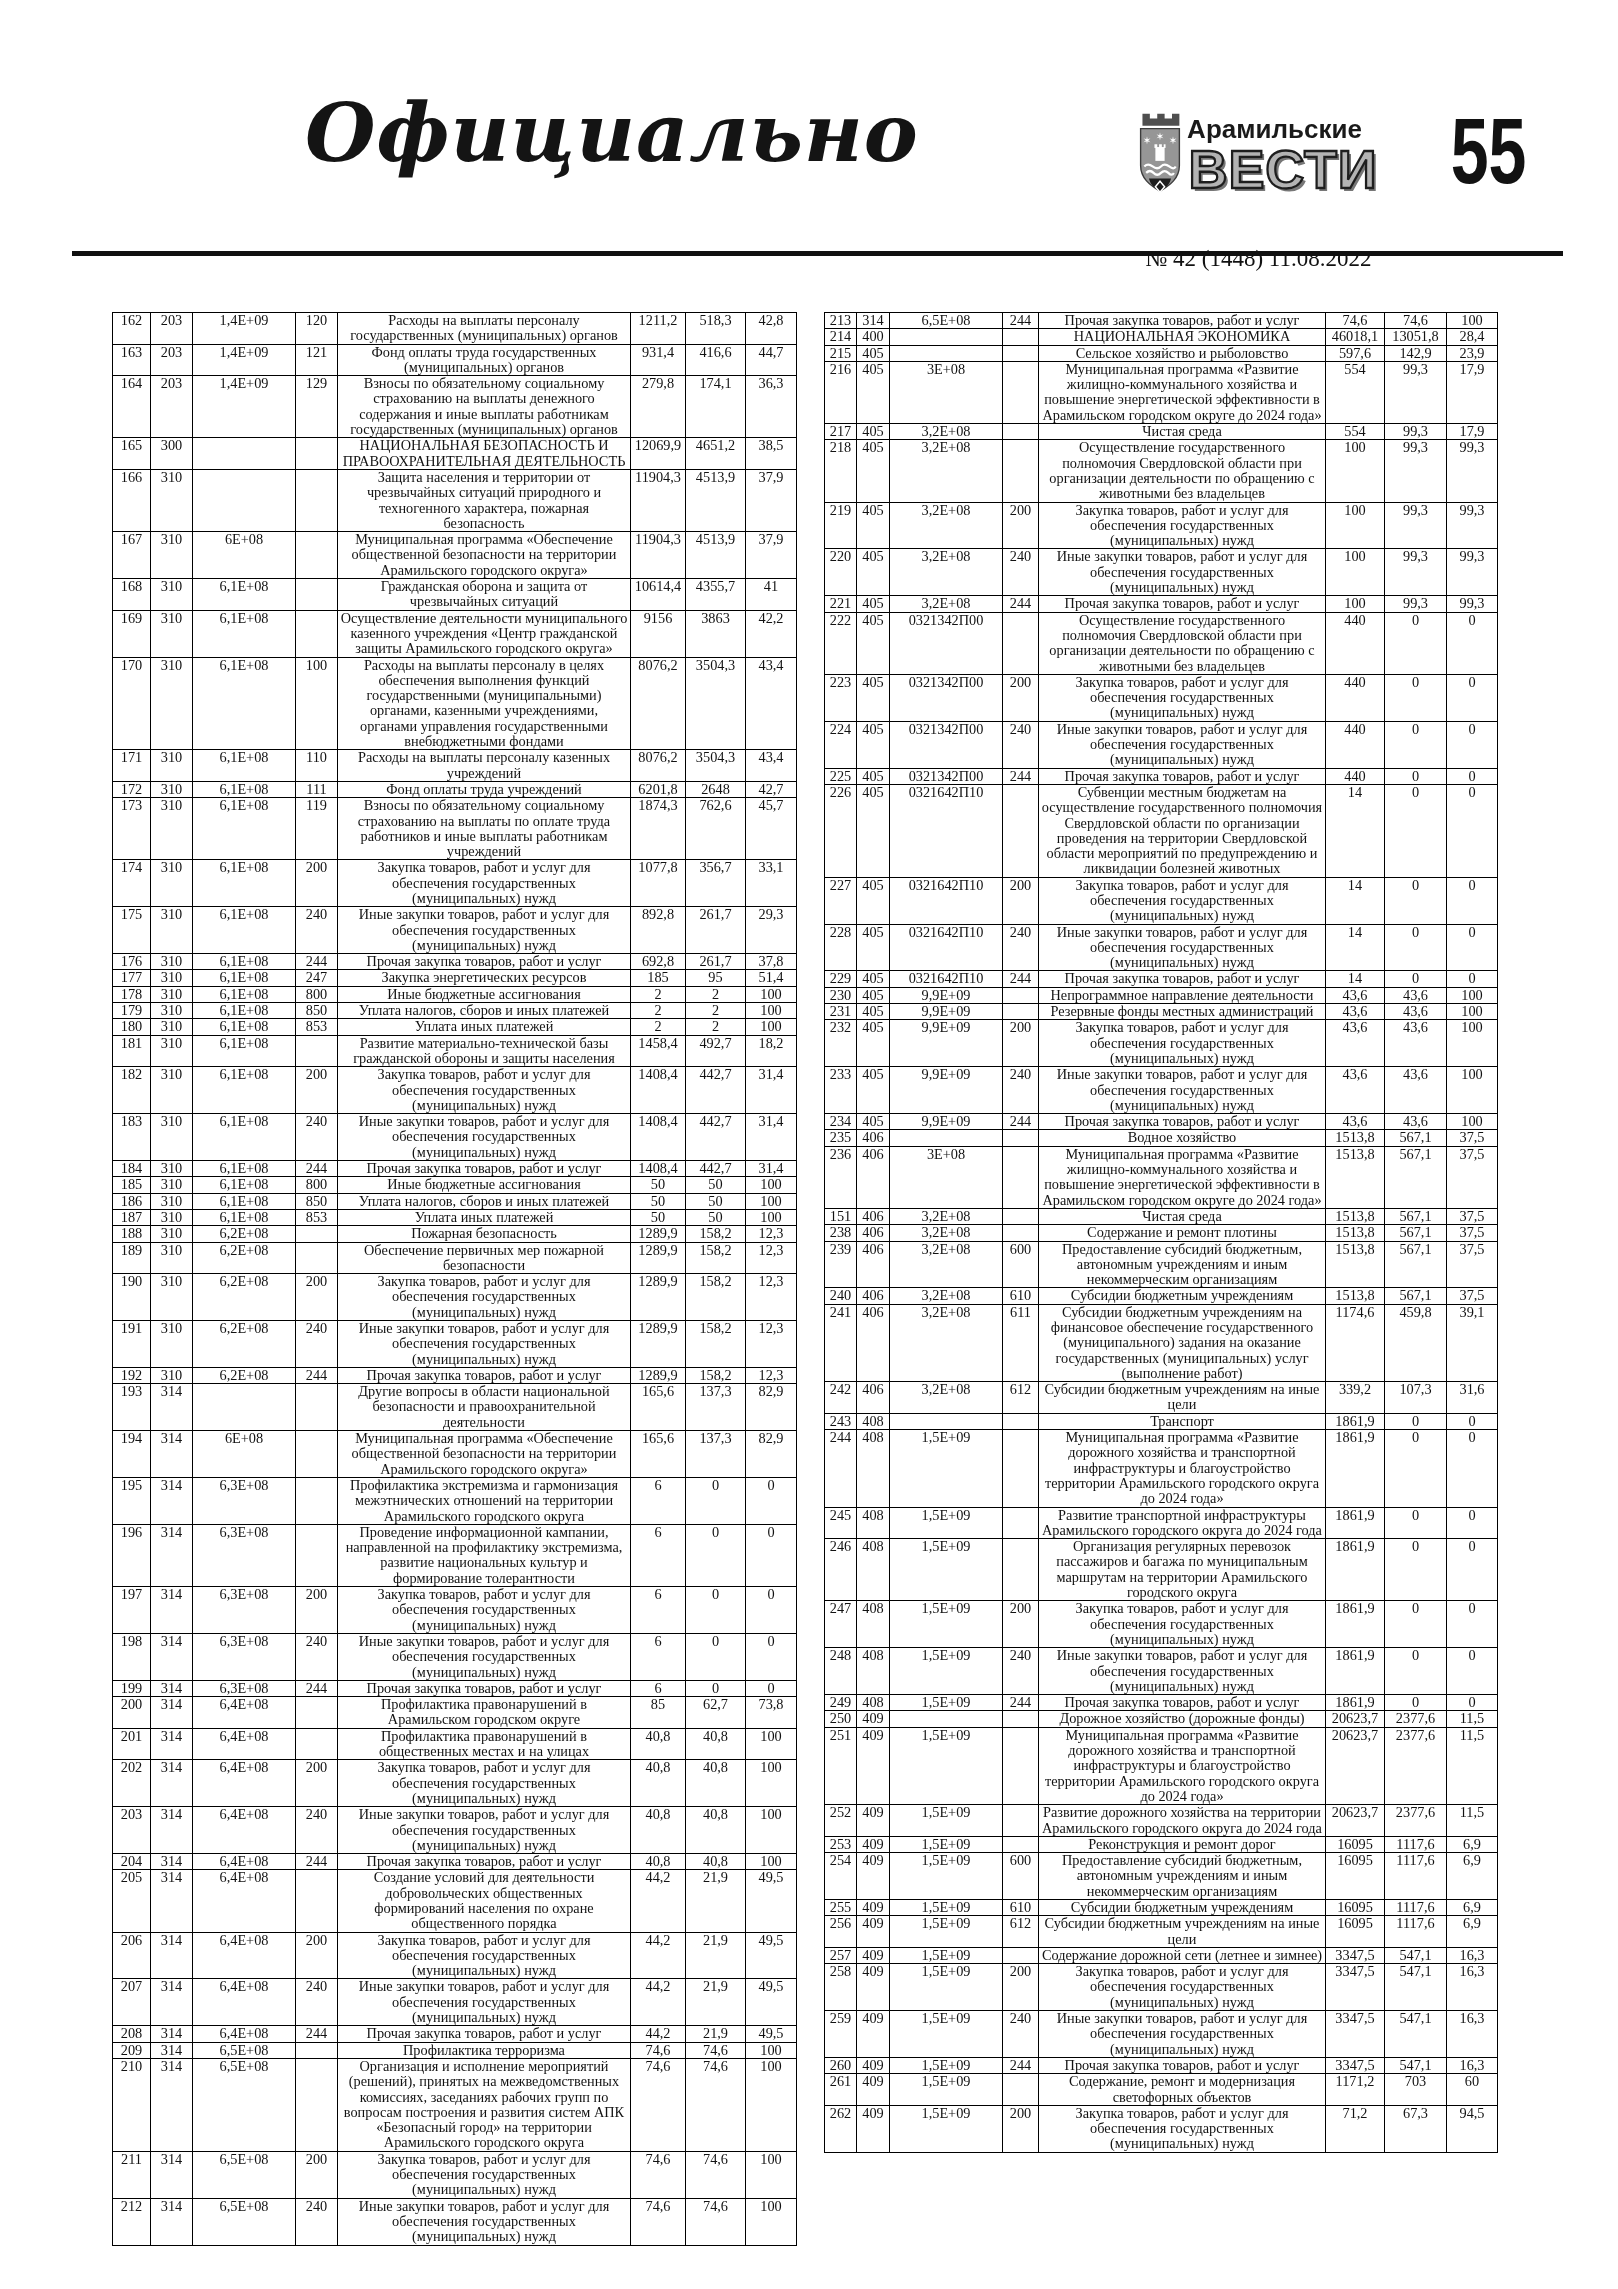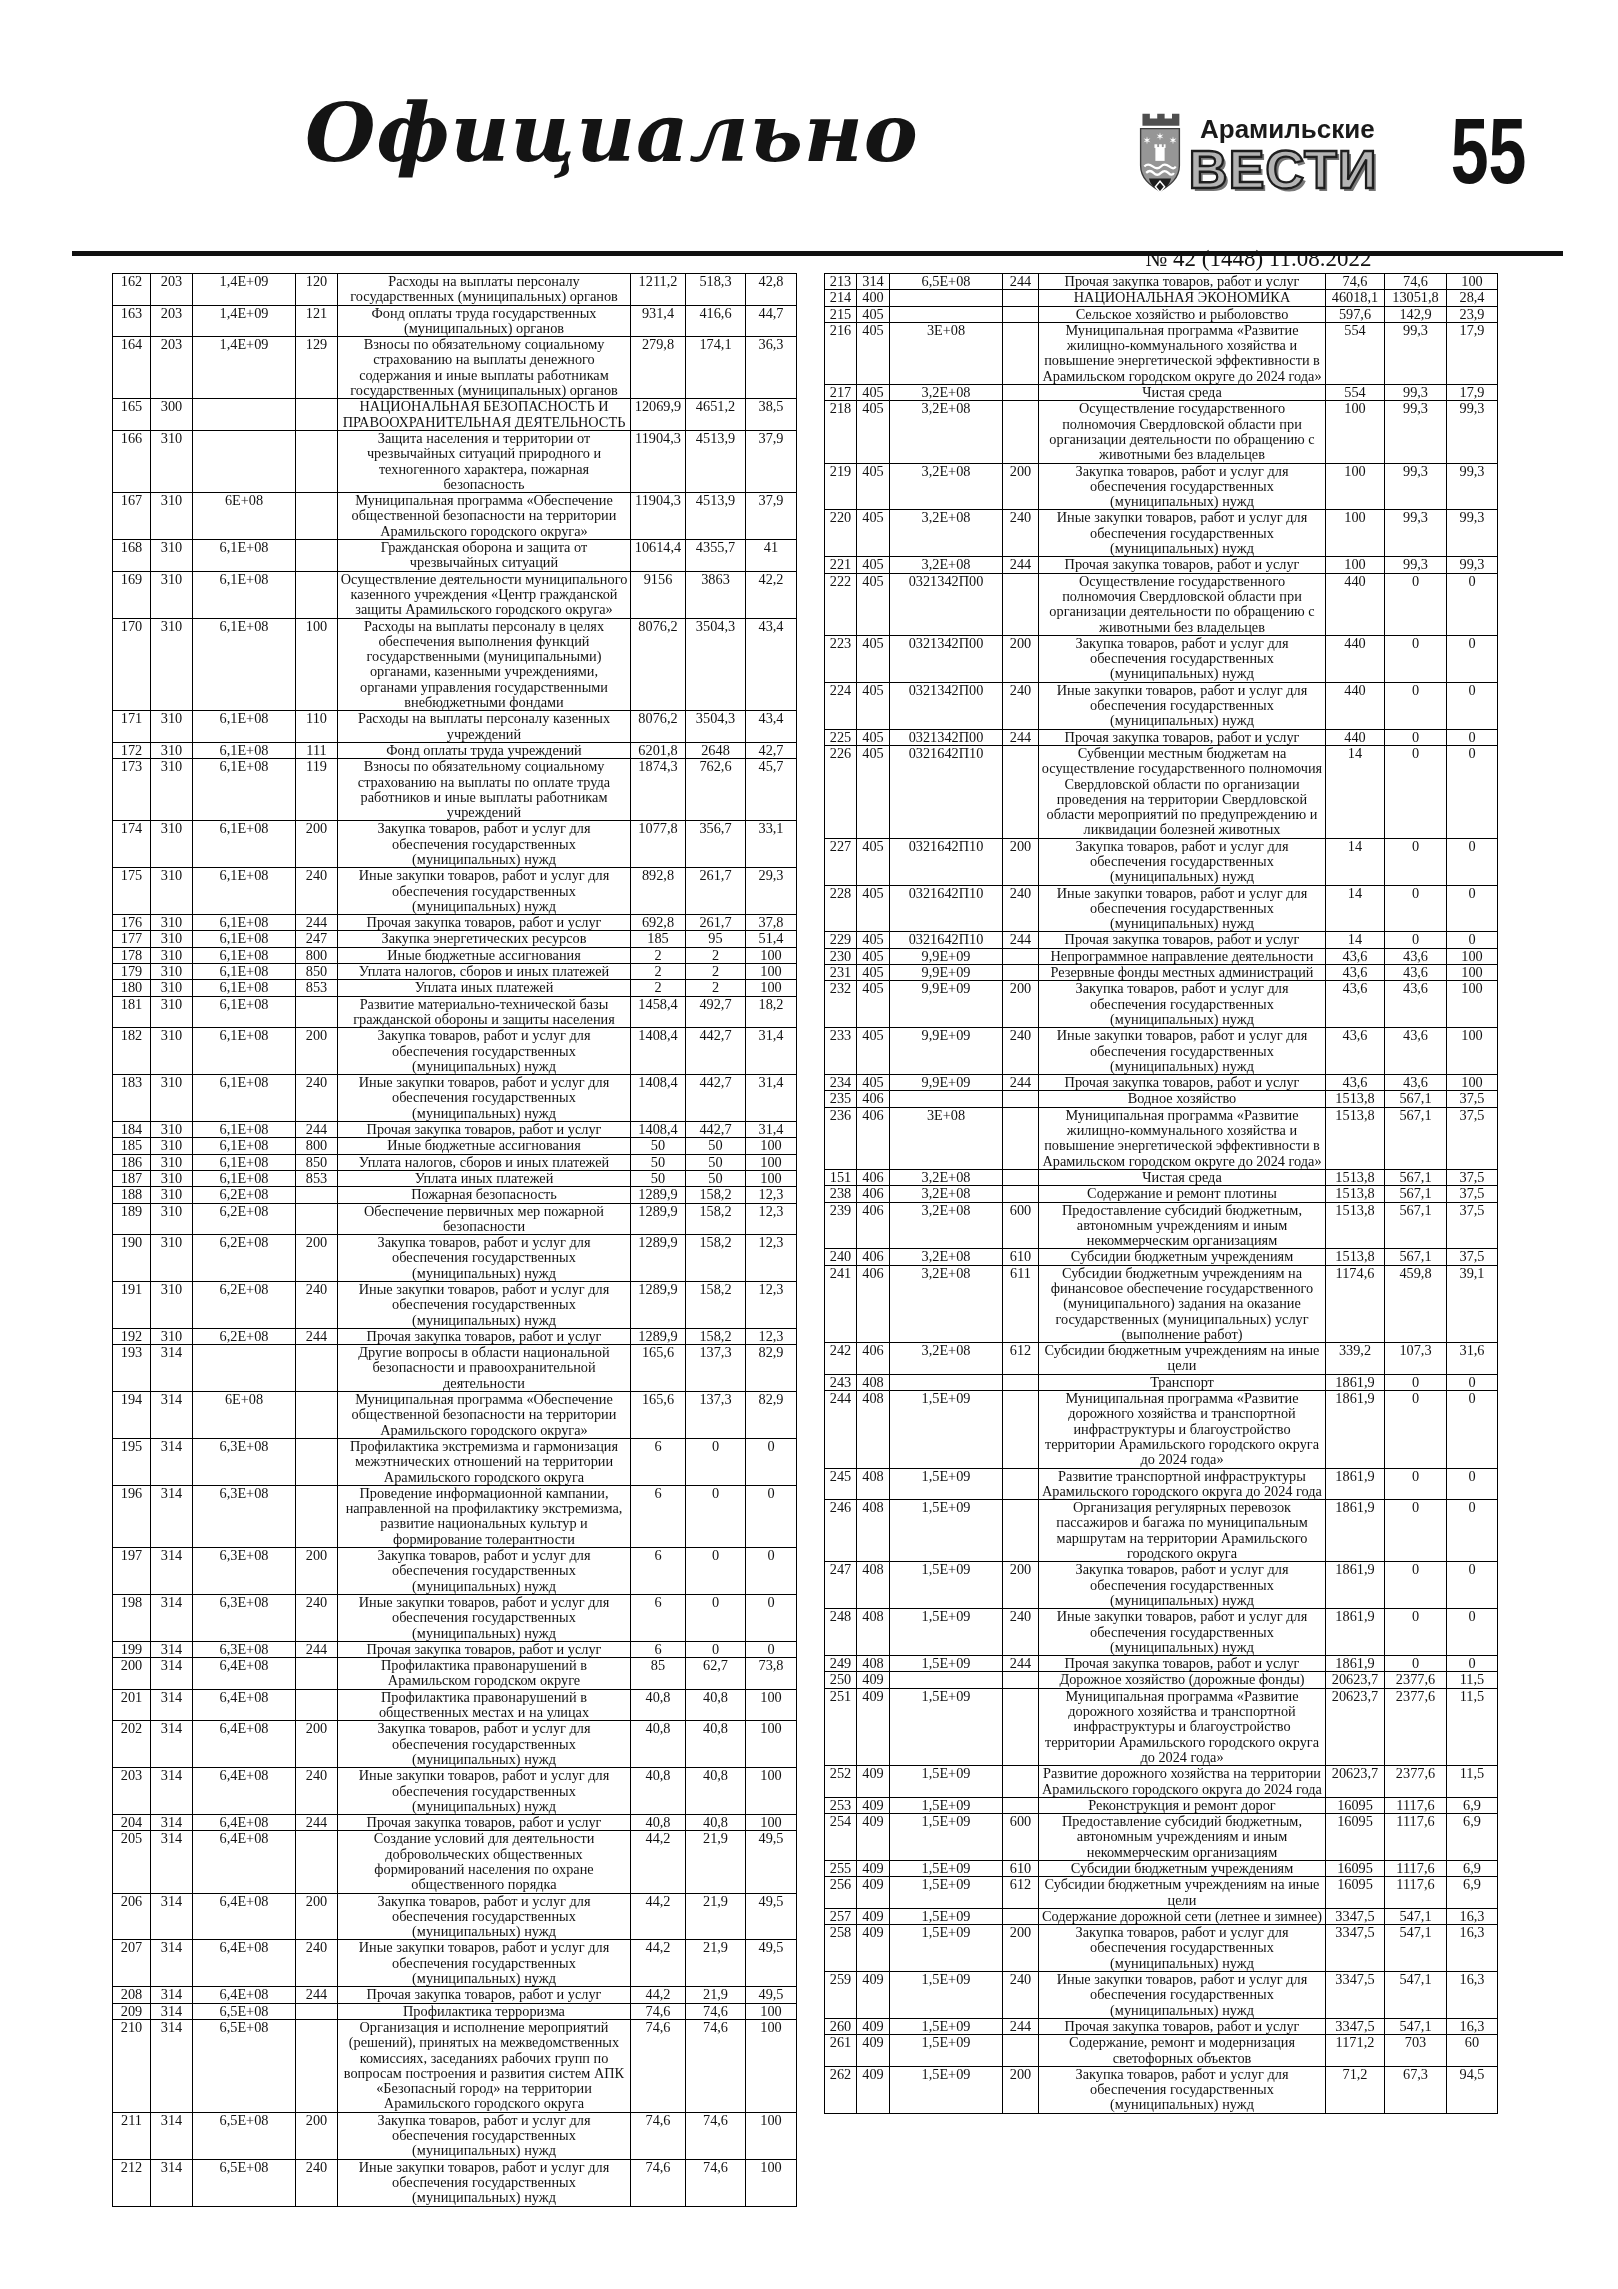--- a/index.html
+++ b/index.html
@@ -12,21 +12,21 @@
 
   
   .masthead-title{
     position:absolute;left:305px;top:85px;width:591px;text-align:center;
     font-family:"DejaVu Serif", serif;font-style:italic;font-weight:600;
     font-size:81px;letter-spacing:0.9px;color:#141414;white-space:nowrap;
   }
   .logo-block{position:absolute;left:1131px;top:103px;width:443px;height:148px;}
   .emblem{position:absolute;left:4.6px;top:7.4px;width:48px;height:87px;}
   .np-name1{
-    position:absolute;left:69px;top:11px;width:185px;
+    position:absolute;left:51px;top:11px;width:185px;text-align:center;
     font-family:"Liberation Sans", sans-serif;font-weight:bold;font-size:26px;color:#1a1a1a;
     white-space:nowrap;
   }
   .np-name2{
     position:absolute;left:55px;top:35px;width:194px;text-align:center;
     font-family:"Liberation Sans", sans-serif;font-weight:bold;font-size:54px;
     color:#b3b3b3;-webkit-text-stroke:2.3px #1e1e1e;text-shadow:2.8px 2.8px 0 #777;
     letter-spacing:0.9px;white-space:nowrap;
   }
   .page-number{
@@ -40,20 +40,21 @@
   }
   .header-rule{
     position:absolute;left:72px;top:251px;width:1491px;height:4.6px;background:#101010;
   }
 
   
   .budget-table{
     border-collapse:collapse;table-layout:fixed;
     font-size:14.3px;line-height:1.07;color:#121212;
     border:1.8px solid #000;
+    margin-top:39px;
   }
   .budget-table td{
     border:0.9px solid #000;text-align:center;vertical-align:top;
     padding:0 1.8px;word-wrap:break-word;
   }
   .tbl-left{position:absolute;left:112px;top:273px;width:684px;}
   .tbl-right{position:absolute;left:824px;top:273px;width:673px;}
 
   .tbl-left  col.c-num{width:38px}  .tbl-left  col.c-sec{width:42px}
   .tbl-left  col.c-tgt{width:103px} .tbl-left  col.c-typ{width:42px}

